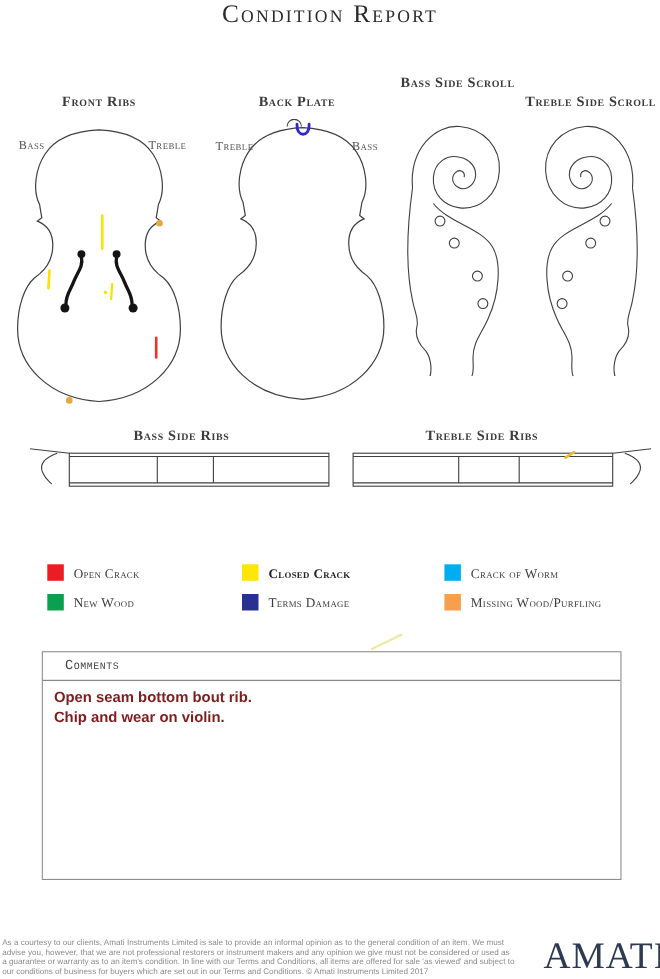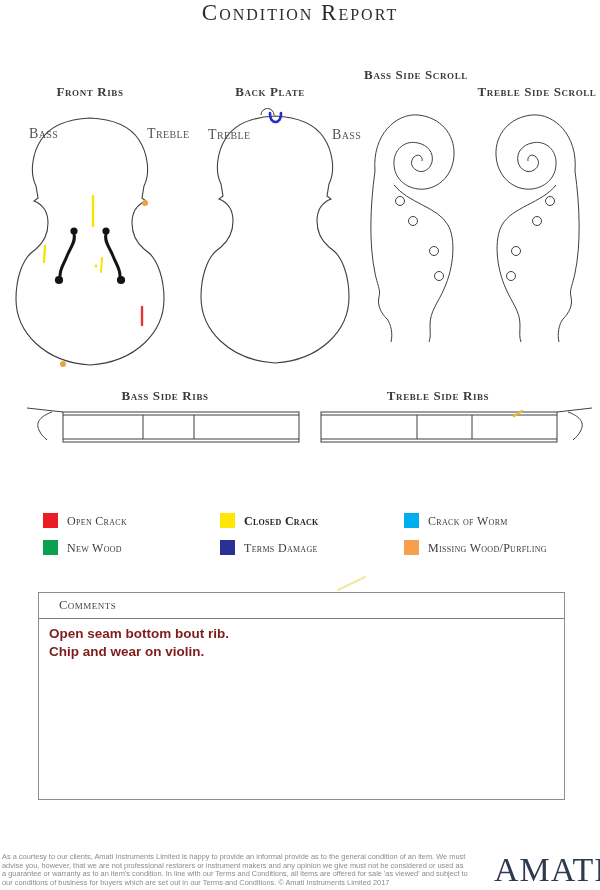--- a/index.html
+++ b/index.html
@@ -3,41 +3,41 @@
 <meta charset="utf-8">
 <style>
   html,body{margin:0;padding:0;background:#fff;}
   #page{position:relative;width:600px;height:890px;background:#ffffff;overflow:hidden;
         font-family:"Liberation Serif", serif;color:#2e2e2e;}
   .abs{position:absolute;}
   #title{left:0;top:0;width:600px;text-align:center;font-variant:small-caps;
          font-size:23px;letter-spacing:2px;color:#2b2b2b;}
   .diag-title{font-variant:small-caps;font-size:13px;font-weight:600;letter-spacing:.6px;
               color:#3b3b3b;text-align:center;white-space:nowrap;}
-  .side-label{font-variant:small-caps;font-size:14px;letter-spacing:.4px;color:#555;margin-left:12px;}
+  .side-label{font-variant:small-caps;font-size:11px;letter-spacing:.4px;color:#555;}
   svg{display:block;}
   .outline{fill:none;stroke:#3f3f3f;stroke-width:1.1;}
   .thin{fill:none;stroke:#3f3f3f;stroke-width:1;}
   .fhole{stroke:#141414;fill:none;stroke-width:3;stroke-linecap:round;}
   .feye{fill:#141414;}
   
   .lg-item{position:absolute;height:16px;}
   .lg-sq{position:absolute;left:0;top:0;width:15px;height:15px;display:inline-block;}
   .lg-label{position:absolute;left:24px;top:1px;font-variant:small-caps;font-size:12px;
             letter-spacing:.3px;color:#3b3b3b;white-space:nowrap;}
   .lg-bold .lg-label{font-weight:700;color:#222;}
   .lg-c0{left:43px;} .lg-c1{left:220px;} .lg-c2{left:404px;}
   .lg-r0{top:513px;} .lg-r1{top:540px;}
   
   #comments-box{left:38px;top:592px;width:527px;height:208px;border:1px solid #8d8d8d;
                 box-sizing:border-box;background:#fff;}
   #comments-header{position:absolute;left:0;top:0;width:100%;height:26px;
                    border-bottom:1px solid #7a7a7a;box-sizing:border-box;}
   #comments-title{position:absolute;left:20px;top:5px;font-variant:small-caps;
-                  font-size:12.5px;letter-spacing:.5px;color:#444;}
+                  font-size:12.5px;letter-spacing:.5px;color:#444;font-family:Liberation Mono, monospace;}
   #comments-body{position:absolute;left:10px;top:32px;right:10px;
                  font-family:Liberation Sans, sans-serif;font-weight:700;
                  font-size:13.5px;line-height:18px;color:#7f1d1d;}
   
   #disclaimer{left:2px;top:853px;width:470px;font-family:"Liberation Sans", sans-serif;
               font-size:7.4px;line-height:8.6px;color:#8b8b8b;}
   #logo{left:494px;top:851px;font-family:Liberation Serif, serif;font-weight:300;
         font-size:34px;letter-spacing:1px;color:#2d3a52;white-space:nowrap;}
   #page-overlay{left:0;top:0;pointer-events:none;}
 </style>
@@ -172,21 +172,21 @@
     <div id="comments-header">
       <span id="comments-title">Comments</span>
     </div>
     <div id="comments-body">
       <div>Open seam bottom bout rib.</div>
       <div>Chip and wear on violin.</div>
     </div>
   </div>
 
   <div id="disclaimer" class="abs">
-    <div>As a courtesy to our clients, Amati Instruments Limited is happy to provide an informal provide as to the general condition of an item. We must</div>
+    <div>As a courtesy to our clients, Amati Instruments Limited is sale to provide an informal opinion as to the general condition of an item. We must</div>
     <div>advise you, however, that we are not professional restorers or instrument makers and any opinion we give must not be considered or used as</div>
     <div>a guarantee or warranty as to an item's condition. In line with our Terms and Conditions, all items are offered for sale 'as viewed' and subject to</div>
     <div>our conditions of business for buyers which are set out in our Terms and Conditions. © Amati Instruments Limited 2017</div>
   </div>
   <div id="logo" class="abs">AMATI</div>
 
   <svg id="page-overlay" class="abs" width="600" height="890" viewBox="0 0 600 890">
     <g>
         <line x1="338" y1="590" x2="365" y2="577" stroke="#EFE9A8" stroke-width="2.2" stroke-linecap="round"></line>
       </g>

